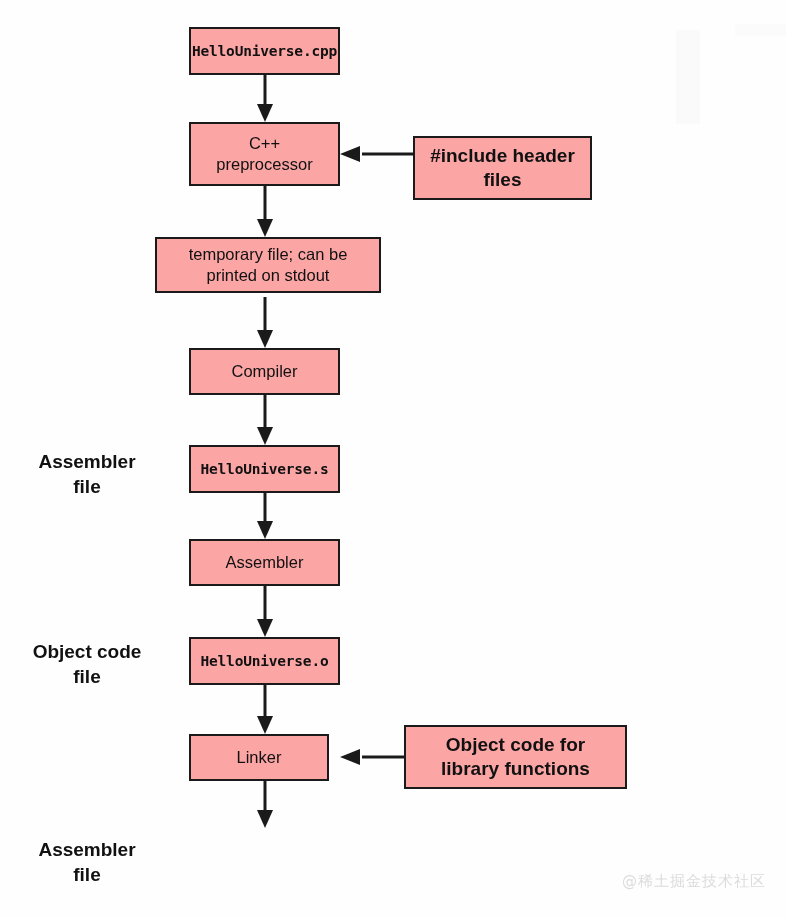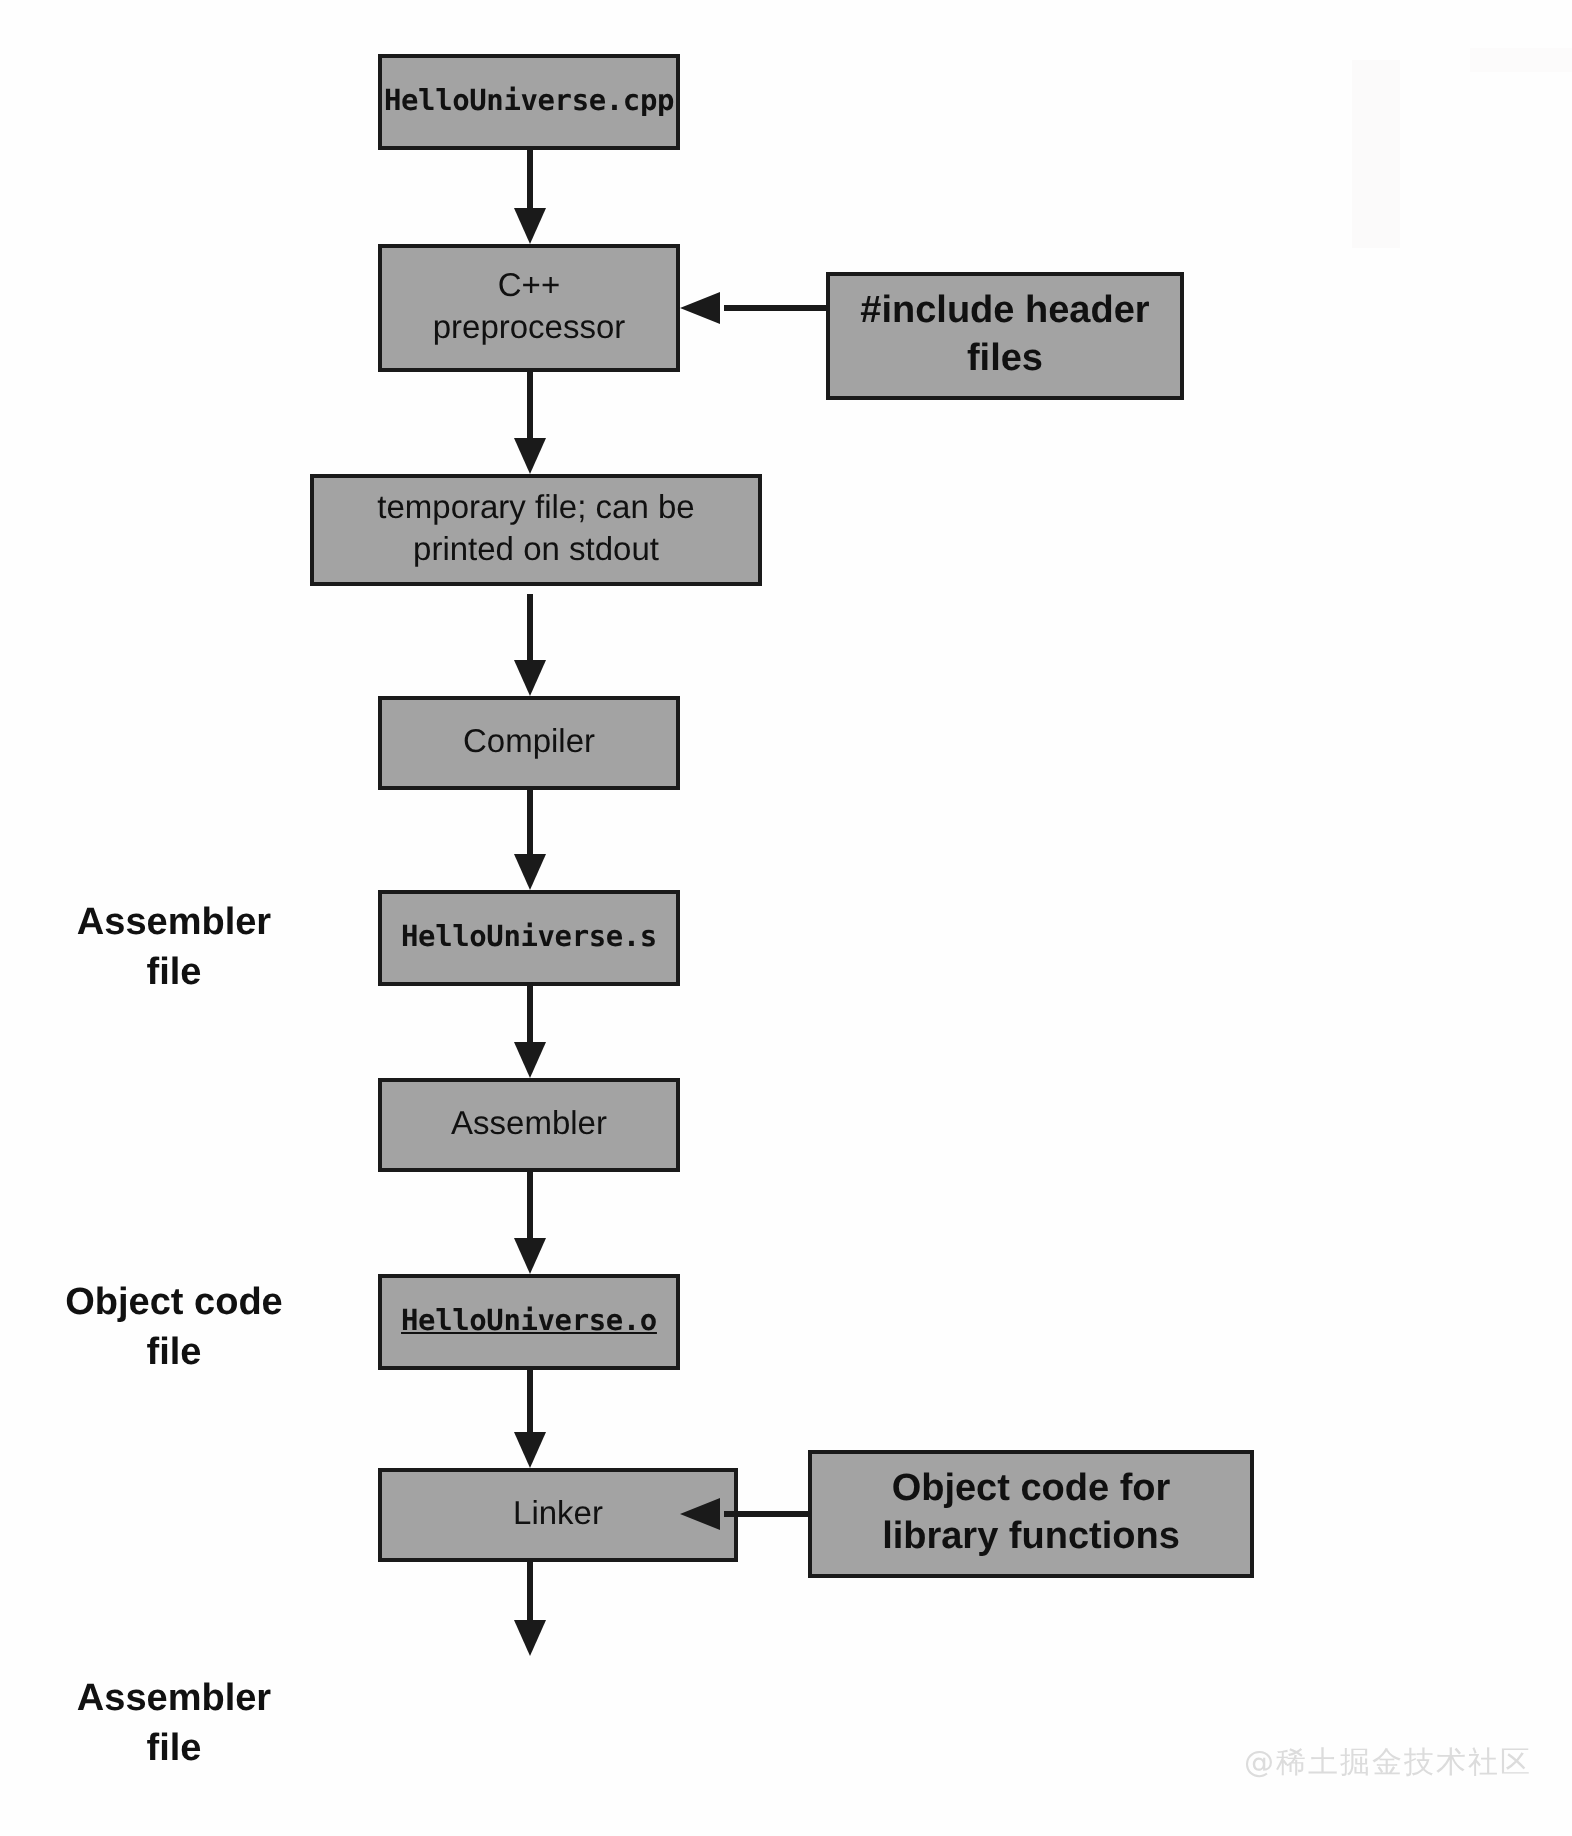--- a/index.html
+++ b/index.html
@@ -14,21 +14,21 @@
     background: #fefefe;
     font-family: "Liberation Sans", sans-serif;
     overflow: hidden;
   }
 
   
   .node {
     position: absolute;
     box-sizing: border-box;
     border: 2px solid #1a1a1a;
-    background: #a3a3a3;
+    background: #fca5a5;
     display: flex;
     align-items: center;
     justify-content: center;
     text-align: center;
     color: #111111;
     line-height: 1.25;
   }
   .node.mono {
     font-family: "DejaVu Sans Mono", "Liberation Mono", monospace;
     font-size: 14.5px;
@@ -128,25 +128,25 @@
   </div>
 
   <div class="node mono" style="left:189px;top:445px;width:151px;height:48px;">
     <span class="txt">HelloUniverse.s</span>
   </div>
 
   <div class="node plain" style="left:189px;top:539px;width:151px;height:47px;">
     <span class="txt">Assembler</span>
   </div>
 
-  <div class="node mono" style="left:189px;top:637px;width:151px;height:48px;text-decoration:underline;">
+  <div class="node mono" style="left:189px;top:637px;width:151px;height:48px;">
     <span class="txt">HelloUniverse.o</span>
   </div>
 
-  <div class="node plain" style="left:189px;top:734px;width:180px;height:47px;">
+  <div class="node plain" style="left:189px;top:734px;width:140px;height:47px;">
     <span class="txt">Linker</span>
   </div>
 
   <div class="node strong" style="left:404px;top:725px;width:223px;height:64px;white-space:pre-line;">
     <span class="txt">Object code for
 library functions</span>
   </div>
 
 
   <svg class="conn" style="left:255px;top:75px;width:20px;height:48px;" viewBox="0 0 20 48">

